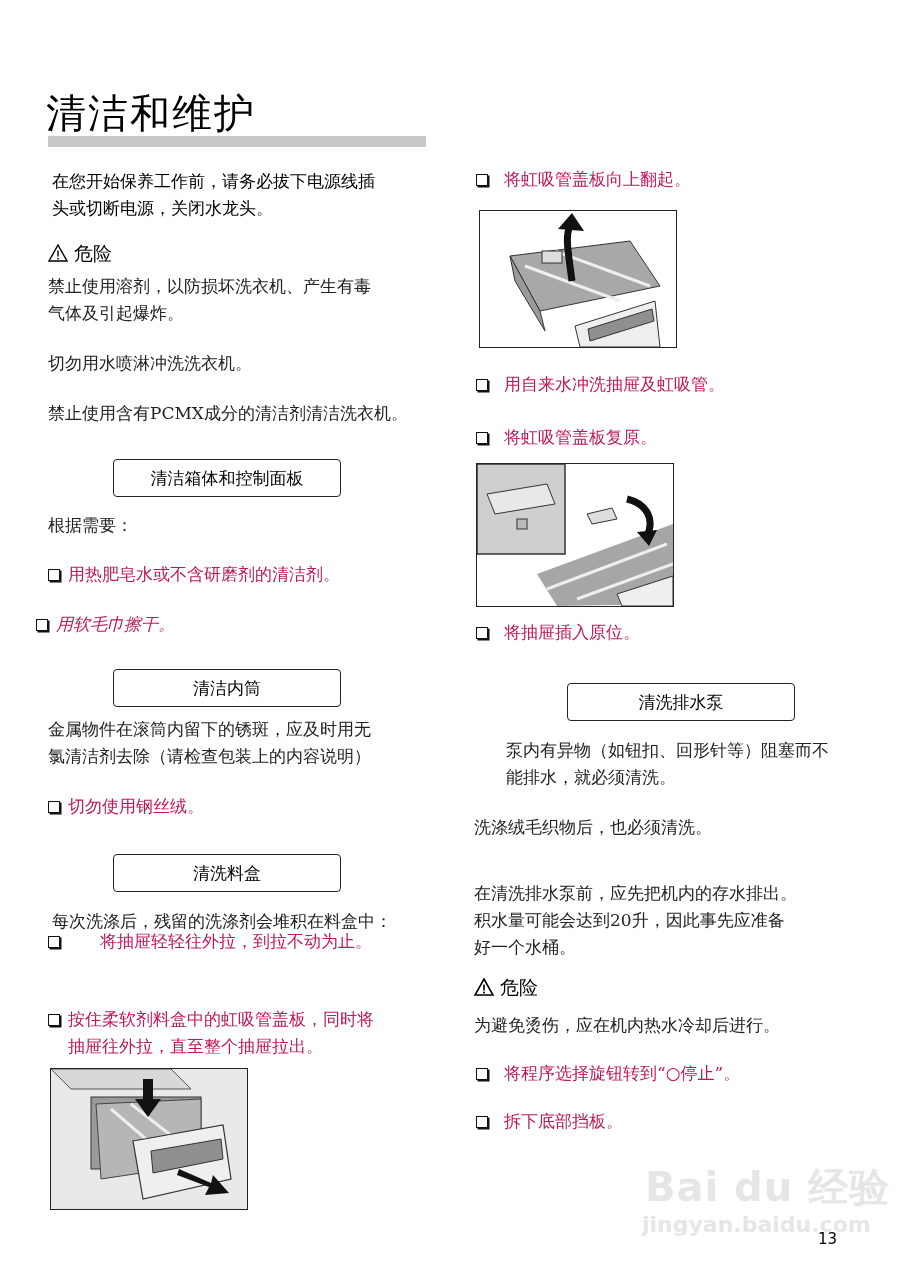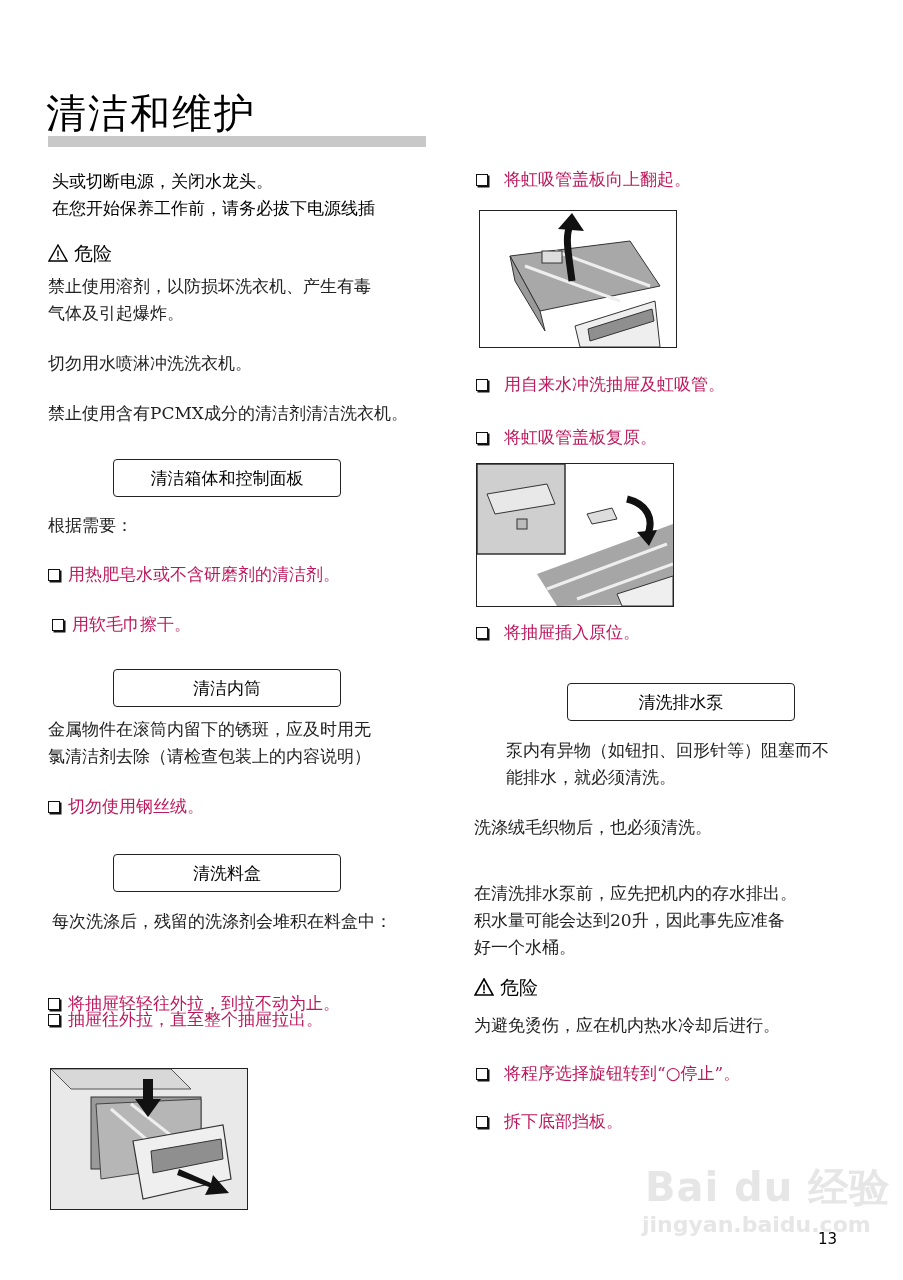--- a/index.html
+++ b/index.html
@@ -26,22 +26,22 @@
   .pagenum { font-family:"DejaVu Sans","Liberation Sans",sans-serif; font-size:15px; color:#000;margin-top:28px; }
   .wm { font-family:"DejaVu Sans","Liberation Sans",sans-serif; color:#e6e6e6; }
 </style>
 </head>
 <body>
 
 <div class="abs title">清洁和维护</div>
 <div class="abs title-bar"></div>
 
 <div class="abs intro">
+  <div>在您开始保养工作前，请务必拔下电源线插</div>
   <div>头或切断电源，关闭水龙头。</div>
-  <div>在您开始保养工作前，请务必拔下电源线插</div>
 </div>
 
 <div class="abs danger" style="left:48px;top:241px;">
   <svg viewBox="0 0 20 18">
       <path d="M10 1 L19 17 L1 17 Z" fill="none" stroke="#000" stroke-width="1.4"></path>
       <line x1="10" y1="6.5" x2="10" y2="12.5" stroke="#000" stroke-width="1.4"></line>
       <circle cx="10" cy="14.6" r="0.9" fill="#000"></circle>
     </svg>
   <span>危险</span>
 </div>
@@ -51,44 +51,45 @@
 </div>
 <div class="abs para" style="left:48px;top:350px;">切勿用水喷淋冲洗洗衣机。</div>
 <div class="abs para" style="left:48px;top:400px;">禁止使用含有PCMX成分的清洁剂清洁洗衣机。</div>
 
 <div class="abs boxhead" style="left:113px;top:459px;width:226px;">清洁箱体和控制面板</div>
 <div class="abs para" style="left:48px;top:512px;">根据需要：</div>
 <div class="abs bullet" style="left:48px;top:561px;">
   <span class="cb"></span>
   <span>用热肥皂水或不含研磨剂的清洁剂。</span>
 </div>
-<div class="abs bullet" style="left:52px;top:611px;">
+<div class="abs bullet" style="left:36px;top:611px;font-style:italic;">
   <span class="cb"></span>
   <span>用软毛巾擦干。</span>
 </div>
 
 <div class="abs boxhead" style="left:113px;top:669px;width:226px;">清洁内筒</div>
 <div class="abs para" style="left:48px;top:716px;width:400px;">
   <div>金属物件在滚筒内留下的锈斑，应及时用无</div>
   <div>氯清洁剂去除（请检查包装上的内容说明）</div>
 </div>
 <div class="abs bullet" style="left:48px;top:793px;">
   <span class="cb"></span>
   <span>切勿使用钢丝绒。</span>
 </div>
 
 <div class="abs boxhead" style="left:113px;top:854px;width:226px;">清洗料盒</div>
 <div class="abs para" style="left:52px;top:908px;">每次洗涤后，残留的洗涤剂会堆积在料盒中：</div>
-<div class="abs bullet" style="left:48px;top:990px;">
+<div class="abs bullet" style="left:48px;top:928px;gap:32px;">
   <span class="cb"></span>
   <span>将抽屉轻轻往外拉，到拉不动为止。</span>
 </div>
 <div class="abs bullet" style="left:48px;top:1006px;width:400px;">
   <span class="cb"></span>
   <span>
+    <div>按住柔软剂料盒中的虹吸管盖板，同时将</div>
     <div>抽屉往外拉，直至整个抽屉拉出。</div>
   </span>
 </div>
 
 <div class="abs figure" style="left:50px;top:1068px;width:196px;height:140px;">
   <svg width="196" height="140" viewBox="0 0 196 140">
     <rect x="0" y="0" width="196" height="140" fill="#e9e9e9"></rect>
     <polygon points="0,0 120,0 140,20 20,20" fill="#d8d8d8" stroke="#555" stroke-width="1"></polygon>
     <rect x="40" y="28" width="110" height="72" fill="#9a9a9a" stroke="#333"></rect>
     <polygon points="45,35 150,30 150,95 50,110" fill="#b6b6b6" stroke="#444"></polygon>

